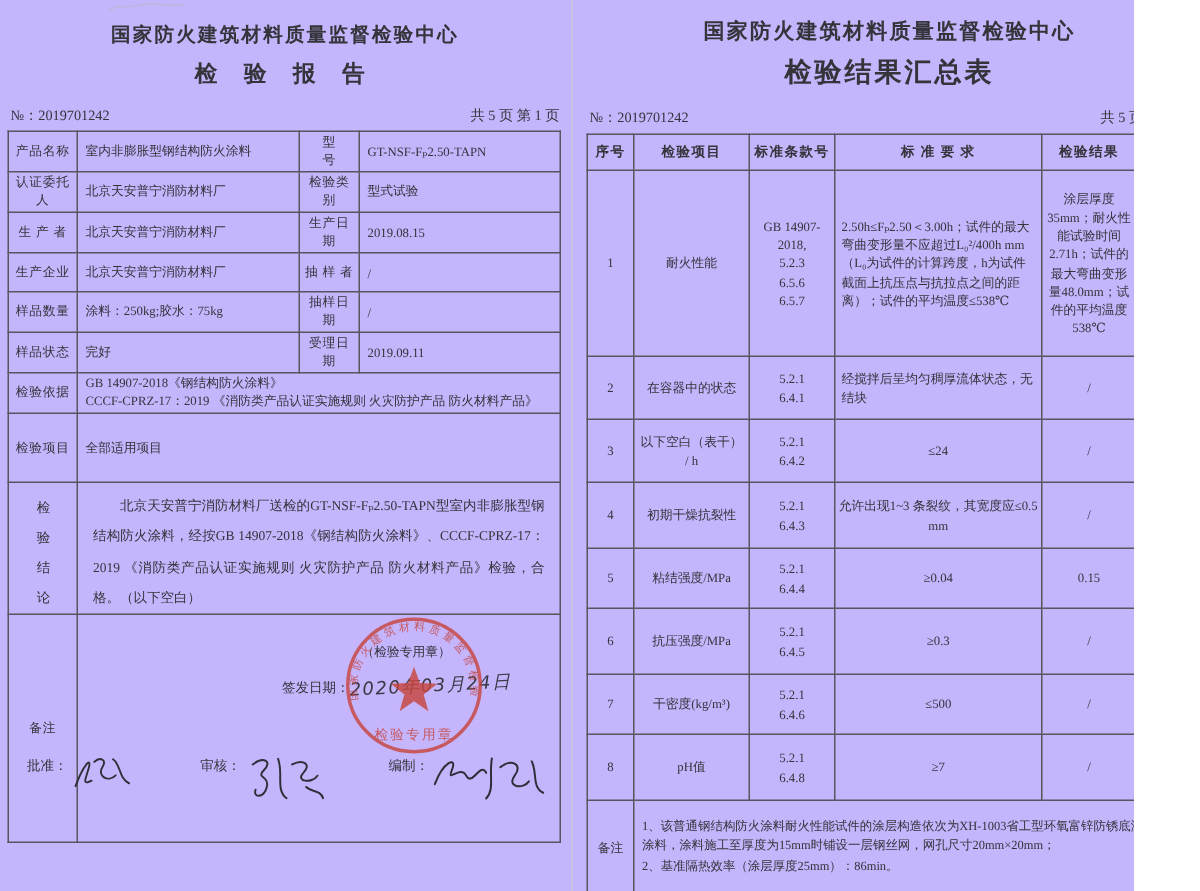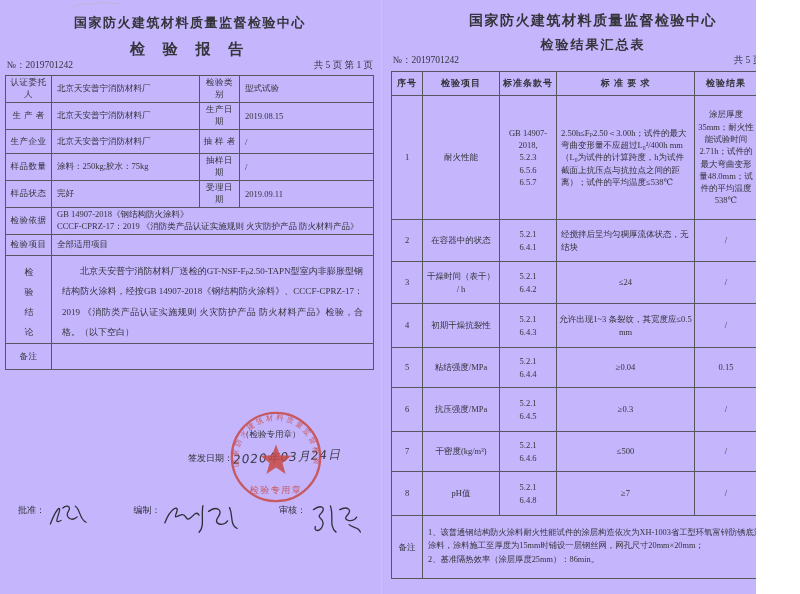--- a/index.html
+++ b/index.html
@@ -7,22 +7,22 @@
     font-family:"Liberation Serif","DejaVu Serif",serif;color:#34343a;}
   .page{position:absolute;top:0;}
   .page.left{left:4px;width:372px;}
   .page.right{left:390px;width:406px;}
   .divider{position:absolute;left:381px;top:0;width:1px;height:594px;background:#cfcfcf;opacity:.7;}
   .center-title{text-align:center;font-weight:bold;letter-spacing:1.5px;}
   .page.left .center-title{margin-top:14px;font-size:13px;}
   .page.right .center-title{margin-top:12px;font-size:14px;}
   .doc-subtitle{text-align:center;font-weight:bold;}
   .page.left .doc-subtitle{margin-top:8px;font-size:15px;letter-spacing:7px;}
-  .page.right .doc-subtitle{margin-top:6px;font-size:13px;letter-spacing:2px;}
-  .no-line{display:flex;justify-content:space-between;font-size:9.5px;padding:0 3px;}
+  .page.right .doc-subtitle{margin-top:6px;font-size:18px;letter-spacing:2px;}
+  .no-line{display:flex;justify-content:space-between;font-size:9.5px;margin-top:12px;padding:0 3px;}
   table{border-collapse:collapse;table-layout:fixed;}
   td,th{border:1px solid #56565e;font-size:8.5px;padding:1px 2px;vertical-align:middle;overflow:hidden;}
   .pre{white-space:pre-line;}
   
   .info-table{width:368px;margin:3px 0 0 1px;}
   .info-table td.lbl{text-align:center;letter-spacing:.5px;}
   .info-table td.val{text-align:left;padding-left:5px;}
   .info-table tr:nth-child(1){height:19px;}
   .info-table tr:nth-child(2){height:21px;}
   .info-table tr:nth-child(3){height:24px;}
@@ -85,20 +85,26 @@
     </div>
 
     <table class="info-table">
       <colgroup>
           <col style="width:46px">
           <col style="width:148px">
           <col style="width:40px">
           <col style="width:134px">
         </colgroup>
       <tbody>
+          <tr>
+        <td class="lbl">产品名称</td>
+        <td class="val">室内非膨胀型钢结构防火涂料</td>
+        <td class="lbl">型　　号</td>
+        <td class="val">GT-NSF-Fₚ2.50-TAPN</td>
+      </tr>
       <tr>
         <td class="lbl">认证委托人</td>
         <td class="val">北京天安普宁消防材料厂</td>
         <td class="lbl">检验类别</td>
         <td class="val">型式试验</td>
       </tr>
       <tr>
         <td class="lbl">生 产 者</td>
         <td class="val">北京天安普宁消防材料厂</td>
         <td class="lbl">生产日期</td>
@@ -160,29 +166,29 @@
     </svg>
 
     <div class="signatures">
       <div class="sig-group">
         <span>批准：</span>
         <svg width="50" height="32" viewBox="0 0 56 34">
           <path class="sig-path" d="M6,26 C12,10 18,4 16,12 C14,20 10,26 18,22 M20,8 C24,4 30,6 26,12 C22,18 30,24 36,18 M34,6 C40,10 38,20 46,24"></path>
         </svg>
       </div>
       <div class="sig-group">
+        <span>审核：</span>
+        <svg width="60" height="38" viewBox="0 0 64 40">
+          <path class="sig-path" d="M8,10 C16,4 22,8 16,14 C10,20 20,18 18,26 C16,34 8,34 10,28 M26,6 C30,16 24,28 32,34 M36,10 C44,6 50,10 44,16 C38,22 50,24 54,18 M46,26 C50,30 56,28 58,34"></path>
+        </svg>
+      </div>
+      <div class="sig-group">
         <span>编制：</span>
         <svg width="80" height="38" viewBox="0 0 84 40">
           <path class="sig-path" d="M4,24 C10,8 20,4 16,14 C12,24 22,10 26,18 C30,26 36,8 40,16 M44,6 C42,18 46,28 40,34 M50,12 C58,6 66,10 60,18 C54,26 66,28 70,22 M72,8 C76,16 72,26 80,30"></path>
-        </svg>
-      </div>
-      <div class="sig-group">
-        <span>审核：</span>
-        <svg width="60" height="38" viewBox="0 0 64 40">
-          <path class="sig-path" d="M8,10 C16,4 22,8 16,14 C10,20 20,18 18,26 C16,34 8,34 10,28 M26,6 C30,16 24,28 32,34 M36,10 C44,6 50,10 44,16 C38,22 50,24 54,18 M46,26 C50,30 56,28 58,34"></path>
         </svg>
       </div>
     </div>
   </div>
 
   <div class="divider"></div>
 
   <div class="page right">
     <div class="center-title">国家防火建筑材料质量监督检验中心</div>
     <div class="doc-subtitle">检验结果汇总表</div>
@@ -225,21 +231,21 @@
         <td>2</td>
         <td>在容器中的状态</td>
         <td class="pre">5.2.1
 6.4.1</td>
         <td class="ta-left">经搅拌后呈均匀稠厚流体状态，无结块</td>
         <td>/</td>
         <td>/</td>
       </tr>
       <tr class="r3">
         <td>3</td>
-        <td class="pre">干燥时间（表干）
+        <td class="pre">以下空白（表干）
 / h</td>
         <td class="pre">5.2.1
 6.4.2</td>
         <td>≤24</td>
         <td>/</td>
         <td>/</td>
       </tr>
       <tr class="r4">
         <td>4</td>
         <td>初期干燥抗裂性</td>

